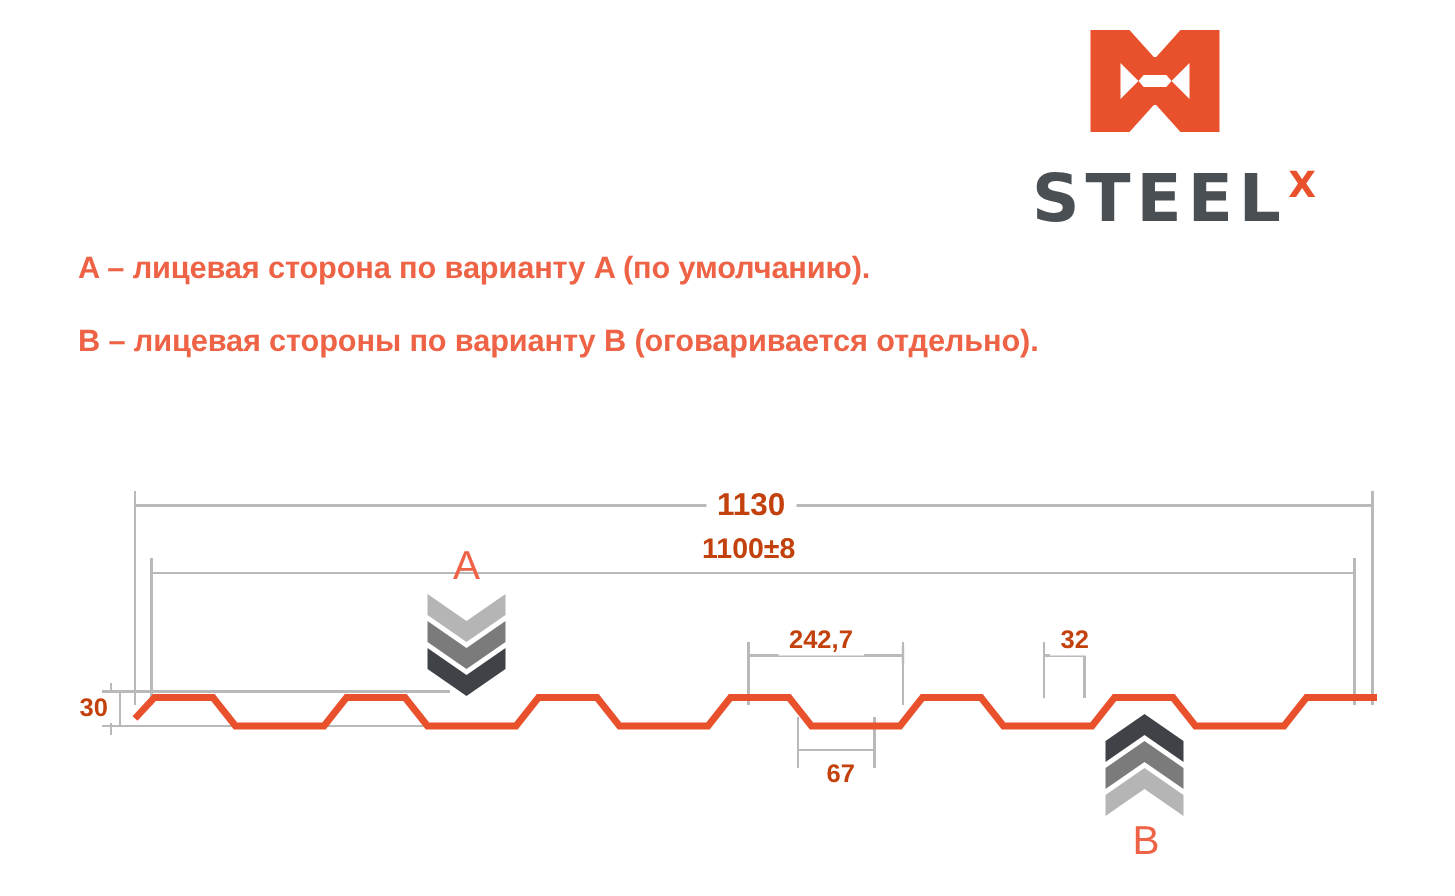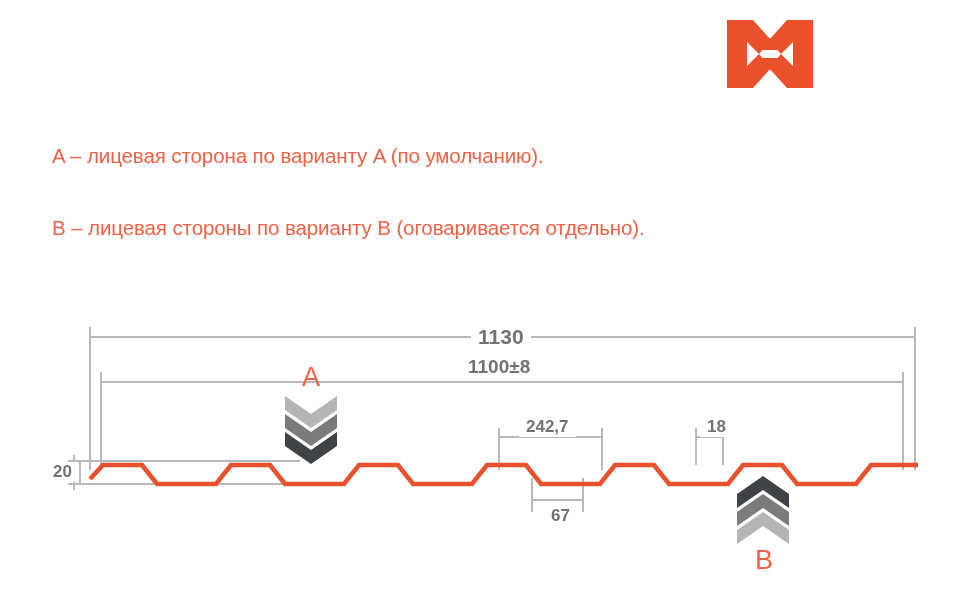--- a/index.html
+++ b/index.html
@@ -59,34 +59,34 @@
   
   .desc-line {
     position: absolute;
     left: 52px;
     color: #EE6245;
     font-size: 20.5px;
     font-family: "Liberation Sans", sans-serif;
     white-space: nowrap;
     letter-spacing: -0.1px;
   }
-  #desc-line-a { top: 144px; }
-  #desc-line-b { top: 216px; }
+  #desc-line-a { top: 167px; font-weight: bold; }
+  #desc-line-b { top: 216px; font-weight: bold; }
 
   
   #drawing {
     position: absolute;
     left: 0;
     top: 0;
     width: 970px;
     height: 597px;
   }
   .dim-label {
     position: absolute;
-    color: #737373;
+    color: #c2410c;
     font-weight: bold;
     font-family: "Liberation Sans", sans-serif;
     white-space: nowrap;
     background: #ffffff;
     padding: 0 7px;
   }
   #label-1130 {
     left: 471px; top: 325px;
     font-size: 21px;
   }
@@ -132,20 +132,23 @@
     <svg viewBox="0 0 90 80" width="90" height="80" aria-hidden="true">
       <g fill="#E8512B">
         <polygon points="2,6 28,6 46,26 34,40 22,28 22,40 2,40"></polygon>
         <polygon points="88,6 62,6 44,26 56,40 68,28 68,40 88,40"></polygon>
         <polygon points="2,74 28,74 46,54 34,40 22,52 22,40 2,40"></polygon>
         <polygon points="88,74 62,74 44,54 56,40 68,52 68,40 88,40"></polygon>
         <polygon points="34,24 56,24 56,36 34,36"></polygon>
         <polygon points="34,44 56,44 56,56 34,56"></polygon>
       </g>
     </svg>
+  </div>
+  <div id="logo-wordmark">
+    <span id="logo-steel-text">STEEL</span><span id="logo-x-sup">X</span>
   </div>
 </div>
 
 <div class="desc-line" id="desc-line-a">A – лицевая сторона по варианту A (по умолчанию).</div>
 <div class="desc-line" id="desc-line-b">B – лицевая стороны по варианту B (оговаривается отдельно).</div>
 
 <div id="drawing">
   <svg width="970" height="597" viewBox="0 0 970 597" aria-hidden="true">
 
     <g stroke="#b9b9b9" stroke-width="1.6" fill="none" shape-rendering="crispEdges">
@@ -225,20 +228,20 @@
       <polygon fill="#3f4347" points="737,508 763,490 789,508 789,494 763,476 737,494"></polygon>
       <polygon fill="#7b7b7b" points="737,526 763,508 789,526 789,512 763,494 737,512"></polygon>
       <polygon fill="#b5b5b5" points="737,544 763,526 789,544 789,530 763,512 737,530"></polygon>
     </g>
   </svg>
 
   
   <div class="dim-label" id="label-1130">1130</div>
   <div class="dim-label" id="label-1100">1100±8</div>
   <div class="dim-label" id="label-1375">242,7</div>
-  <div class="dim-label" id="label-32">18</div>
+  <div class="dim-label" id="label-32">32</div>
   <div class="dim-label" id="label-67">67</div>
-  <div class="dim-label" id="label-20">20</div>
+  <div class="dim-label" id="label-20">30</div>
 
   
   <div class="marker-letter" id="marker-a-letter">A</div>
   <div class="marker-letter" id="marker-b-letter">B</div>
 </div>
 
 </body></html>

